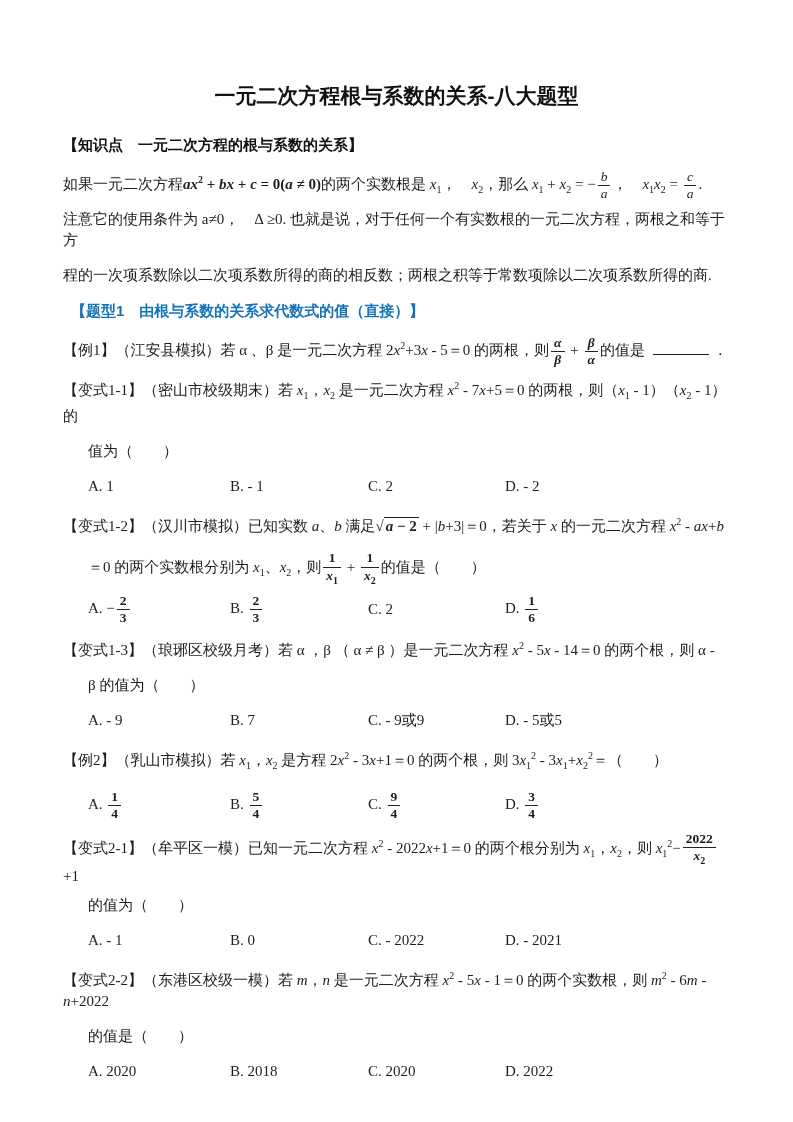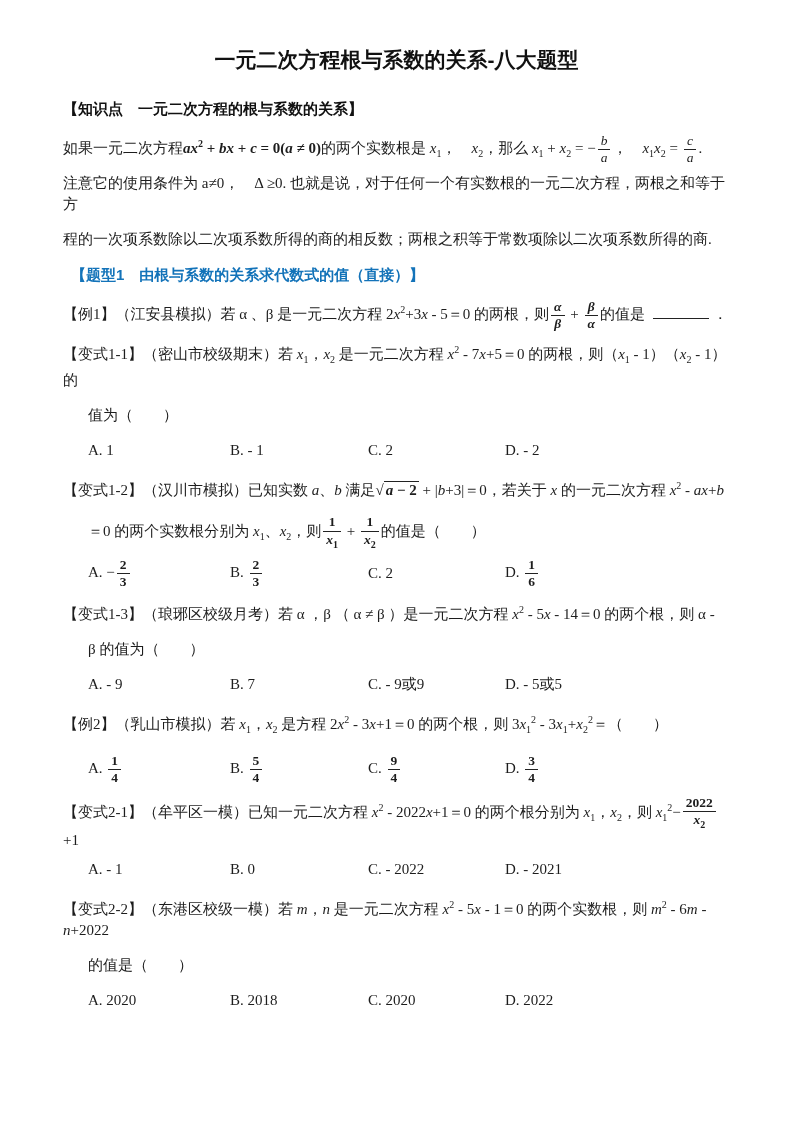--- a/index.html
+++ b/index.html
@@ -3,21 +3,21 @@
 <meta charset="utf-8">
 <style>
   html,body{margin:0;padding:0;}
   body{
     width:793px;height:1122px;background:#ffffff;
     font-family:"Liberation Serif","DejaVu Serif",serif;
     font-size:15px;color:#1d1d1d;overflow:hidden;
   }
   .page{position:relative;width:793px;height:1122px;background:#fff;}
   .title{
-    margin:0;padding-top:46px;text-align:center;
+    margin:0;padding-top:82px;text-align:center;
     font-family:"Liberation Sans","DejaVu Sans",sans-serif;
     font-weight:bold;font-size:21px;color:#111;
   }
   .body{padding:24px 60px 0 63px;}
   .line{margin-bottom:14px;line-height:21px;min-height:21px;}
   .fline{margin-bottom:8px;}
   .head{
     font-family:"Liberation Sans","DejaVu Sans",sans-serif;
     font-weight:bold;color:#111;
   }
@@ -97,20 +97,21 @@
 
     <div class="line">【例2】（乳山市模拟）若 <i>x</i><sub>1</sub>，<i>x</i><sub>2</sub> 是方程 2<i>x</i><sup>2</sup> - 3<i>x</i>+1＝0 的两个根，则 3<i>x</i><sub>1</sub><sup>2</sup> - 3<i>x</i><sub>1</sub>+<i>x</i><sub>2</sub><sup>2</sup>＝（　　）</div>
     <div class="opts fr-row">
       <span>A. <span class="fr b"><span class="n">1</span><span class="d">4</span></span></span>
       <span>B. <span class="fr b"><span class="n">5</span><span class="d">4</span></span></span>
       <span>C. <span class="fr b"><span class="n">9</span><span class="d">4</span></span></span>
       <span>D. <span class="fr b"><span class="n">3</span><span class="d">4</span></span></span>
     </div>
 
     <div class="line fline">【变式2-1】（牟平区一模）已知一元二次方程 <i>x</i><sup>2</sup> - 2022<i>x</i>+1＝0 的两个根分别为 <i>x</i><sub>1</sub>，<i>x</i><sub>2</sub>，则 <i>x</i><sub>1</sub><sup>2</sup>−<span class="fr b"><span class="n">2022</span><span class="d"><i>x</i><sub>2</sub></span></span>+1</div>
+    <div class="line cont">的值为（　　）</div>
     <div class="opts">
       <span>A. - 1</span>
       <span>B. 0</span>
       <span>C. - 2022</span>
       <span>D. - 2021</span>
     </div>
 
     <div class="line">【变式2-2】（东港区校级一模）若 <i>m</i>，<i>n</i> 是一元二次方程 <i>x</i><sup>2</sup> - 5<i>x</i> - 1＝0 的两个实数根，则 <i>m</i><sup>2</sup> - 6<i>m</i> - <i>n</i>+2022</div>
     <div class="line cont">的值是（　　）</div>
     <div class="opts">

